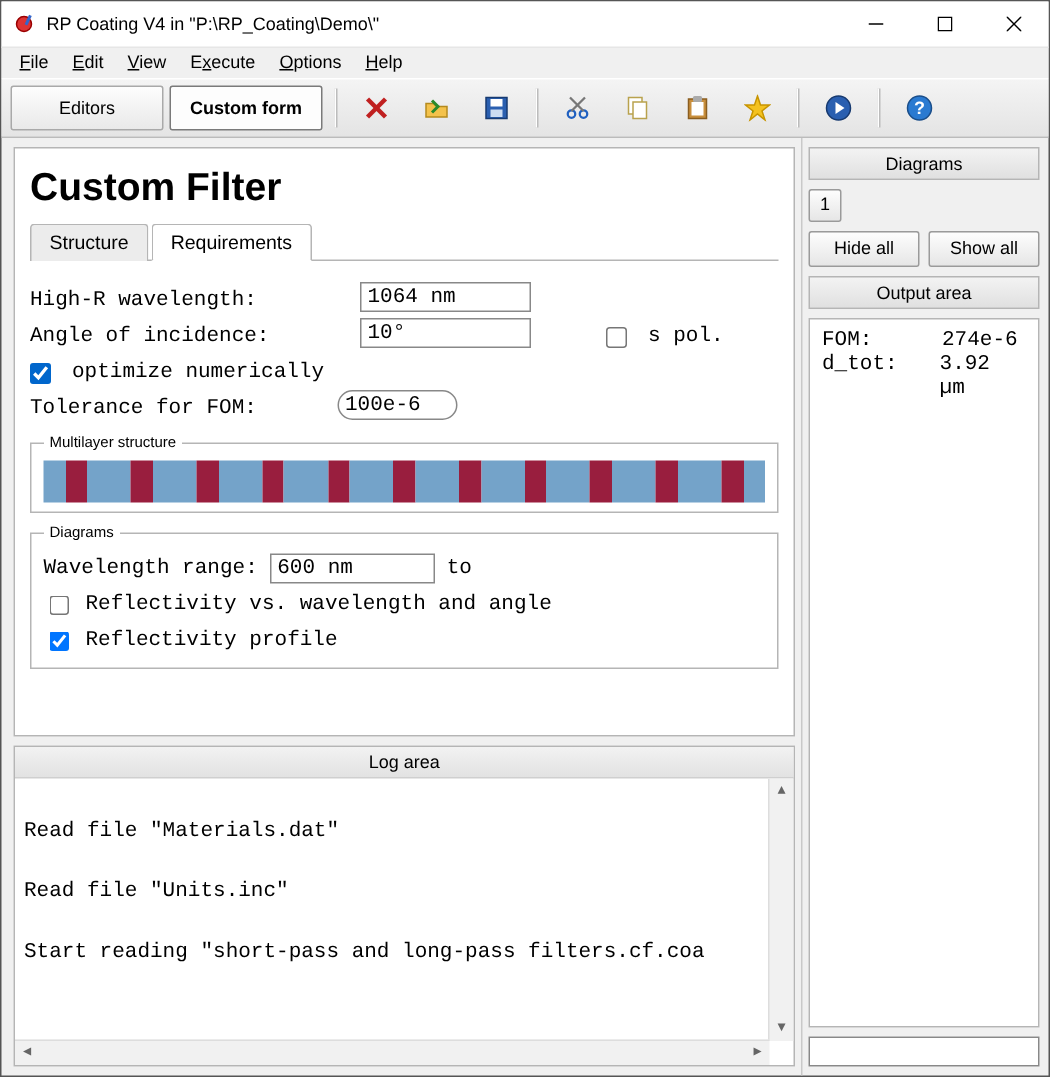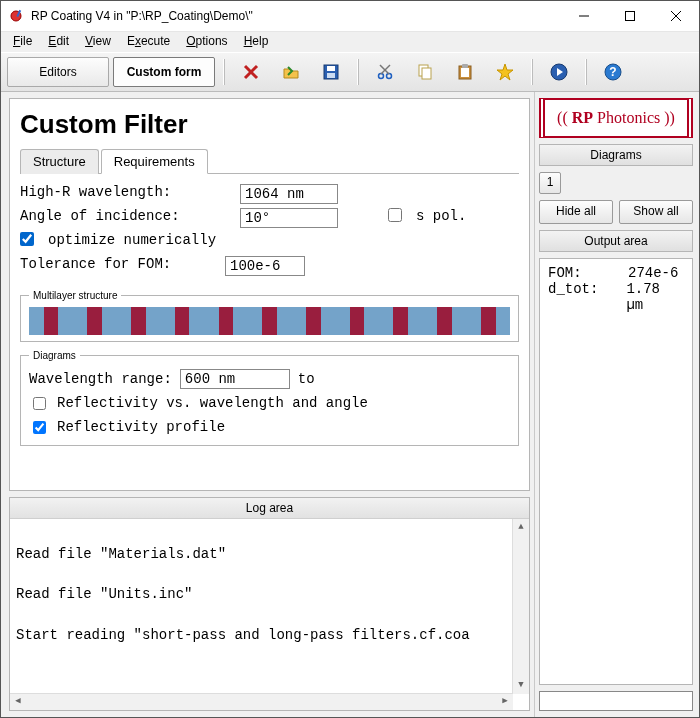--- a/index.html
+++ b/index.html
@@ -25,23 +25,23 @@
   .body{flex:1;display:flex;min-height:0}
   .leftcol{flex:1;display:flex;flex-direction:column;min-width:0;padding:6px 4px 6px 8px;box-sizing:border-box}
   .rightcol{width:165px;display:flex;flex-direction:column;border-left:1px solid #c9c9c9;padding:6px 6px 6px 4px;box-sizing:border-box;gap:6px}
   
   .mainpanel{border:1px solid #b5b5b5;background:#fff;padding:8px 10px 10px;display:flex;flex-direction:column;gap:2px;flex:1;min-height:0;overflow:hidden;box-sizing:border-box}
   h1.page-title{margin:2px 0 6px;font-size:26px;font-weight:bold;font-family:Arial,Helvetica,sans-serif}
   .tabs{display:flex;border-bottom:1px solid #b5b5b5;font-size:13px}
   .tab{padding:4px 12px;border:1px solid #b5b5b5;border-bottom:none;background:#ececec;margin-right:2px;border-radius:3px 3px 0 0;position:relative;top:1px}
   .tab.active{background:#fff;font-weight:normal;border-bottom:1px solid #fff}
   .formarea{font-family:"Courier New",monospace;font-size:14px;padding:8px 0 2px}
-  .frow{display:flex;align-items:flex-start;height:24px;gap:10px}
+  .frow{display:flex;align-items:flex-end;height:24px;gap:10px}
   .frow label.formlab{display:inline-block;width:210px}
-  .frow input.txt{font-family:"Courier New",monospace;font-size:14px;height:20px;border:1px solid #888;padding:0 4px;width:98px;box-sizing:border-box;background:#fff}
+  .frow input.txt{font-family:"Courier New",monospace;font-size:14px;height:20px;border:1px solid #888;padding:0 4px;width:114px;box-sizing:border-box;background:#fff}
   .frow .chk{width:14px;height:14px;margin:0 4px 0 0;accent-color:#0066cc}
   fieldset.fs{border:1px solid #b5b5b5;margin:6px 0 0;padding:6px 8px;font-family:"Courier New",monospace;font-size:14px}
   fieldset.fs legend{font-family:Liberation Sans, sans-serif;font-size:10px;padding:0 4px}
   .multilayer{height:28px;display:flex;width:100%}
   .ml-a{background:#74a3c9}
   .ml-b{background:#991e3e}
   .drow{display:flex;align-items:center;height:24px;gap:8px}
   .drow input.txt{font-family:"Courier New",monospace;font-size:14px;height:20px;border:1px solid #888;padding:0 4px;box-sizing:border-box;background:#fff}
   .logwrap{margin-top:6px;border:1px solid #b5b5b5;background:#fff;display:flex;flex-direction:column;flex:0 0 118px}
   .logheader{background:linear-gradient(#f2f2f2,#e2e2e2);border-bottom:1px solid #cfcfcf;text-align:center;font-size:12px;padding:3px 0}
@@ -208,21 +208,21 @@
             <span style="width:30px"></span>
             <input type="checkbox" class="chk" style="">
             <span>s pol.</span>
           </div>
           <div class="frow">
             <input type="checkbox" class="chk" checked="" style="">
             <span>optimize numerically</span>
           </div>
           <div class="frow">
             <label class="formlab" style="width:195px">Tolerance for FOM:</label>
-            <input class="txt" style="width: 80px;" value="100e-6">
+            <input class="txt" style="width: 80px; border-radius: 10px;" value="100e-6">
           </div>
         </div>
 
         <fieldset class="fs">
           <legend>Multilayer structure</legend>
           <div class="multilayer" id="ml">
               <div class="ml-a" style="flex: 0.030303 1 0%;"></div>
               <div class="ml-b" style="flex: 0.030303 1 0%;"></div>
               <div class="ml-a" style="flex: 0.0606061 1 0%;"></div>
               <div class="ml-b" style="flex: 0.030303 1 0%;"></div>
@@ -275,38 +275,35 @@
 <span>Read file "Units.inc"</span>
 
 <span>Start reading "short-pass and long-pass filters.cf.coa</span>
           <div class="vscroll"><div class="arr">▲</div><div class="arr">▼</div></div>
           <div class="hscroll"><div class="arr">◀</div><div class="arr">▶</div></div>
         </div>
       </div>
     </div>
 
     <div class="rightcol">
-      <div class="logo">
-          <span>(( <b>RP</b> <span>Photonics</span> ))</span>
-        </div>
       <div class="panelhdr">Diagrams</div>
       <div><span class="smallbtn numbtn">1</span></div>
       <div class="twobtns">
         <span class="smallbtn">Hide all</span>
         <span class="smallbtn">Show all</span>
       </div>
       <div class="panelhdr">Output area</div>
       <div class="outarea">
         <div class="orow">
             <span class="k">FOM:</span>
             <span>274e-6</span>
           </div>
         <div class="orow">
             <span class="k">d_tot:</span>
-            <span>1.78 µm</span>
+            <span>3.92 µm</span>
           </div>
       </div>
       <div class="evalwrap">
         <input value="" style="">
       </div>
     </div>
   </div>
 </div>
 
 </body></html>

